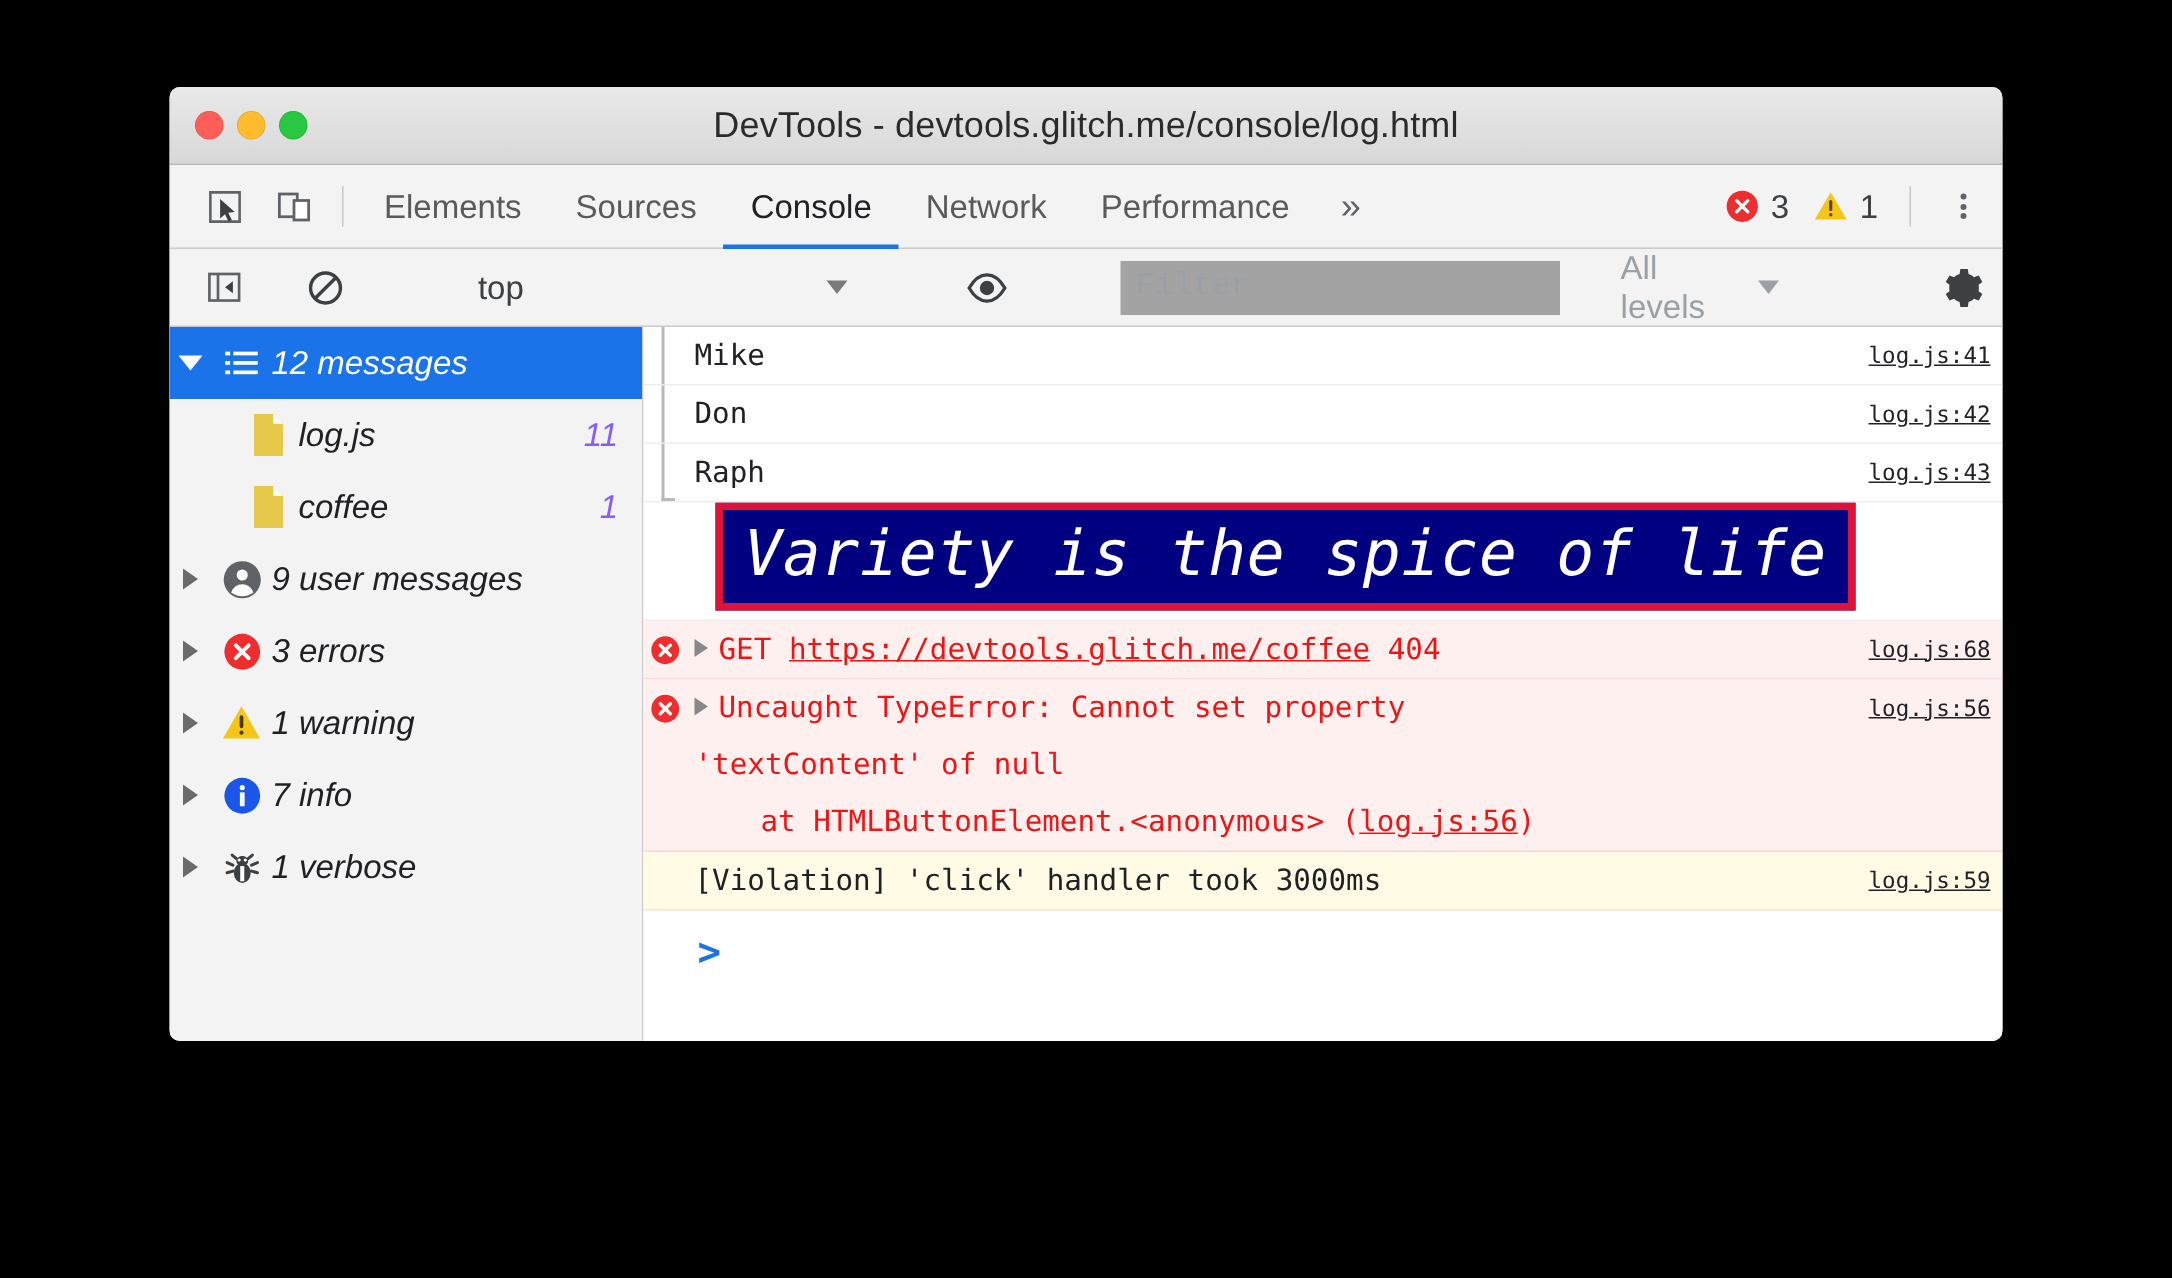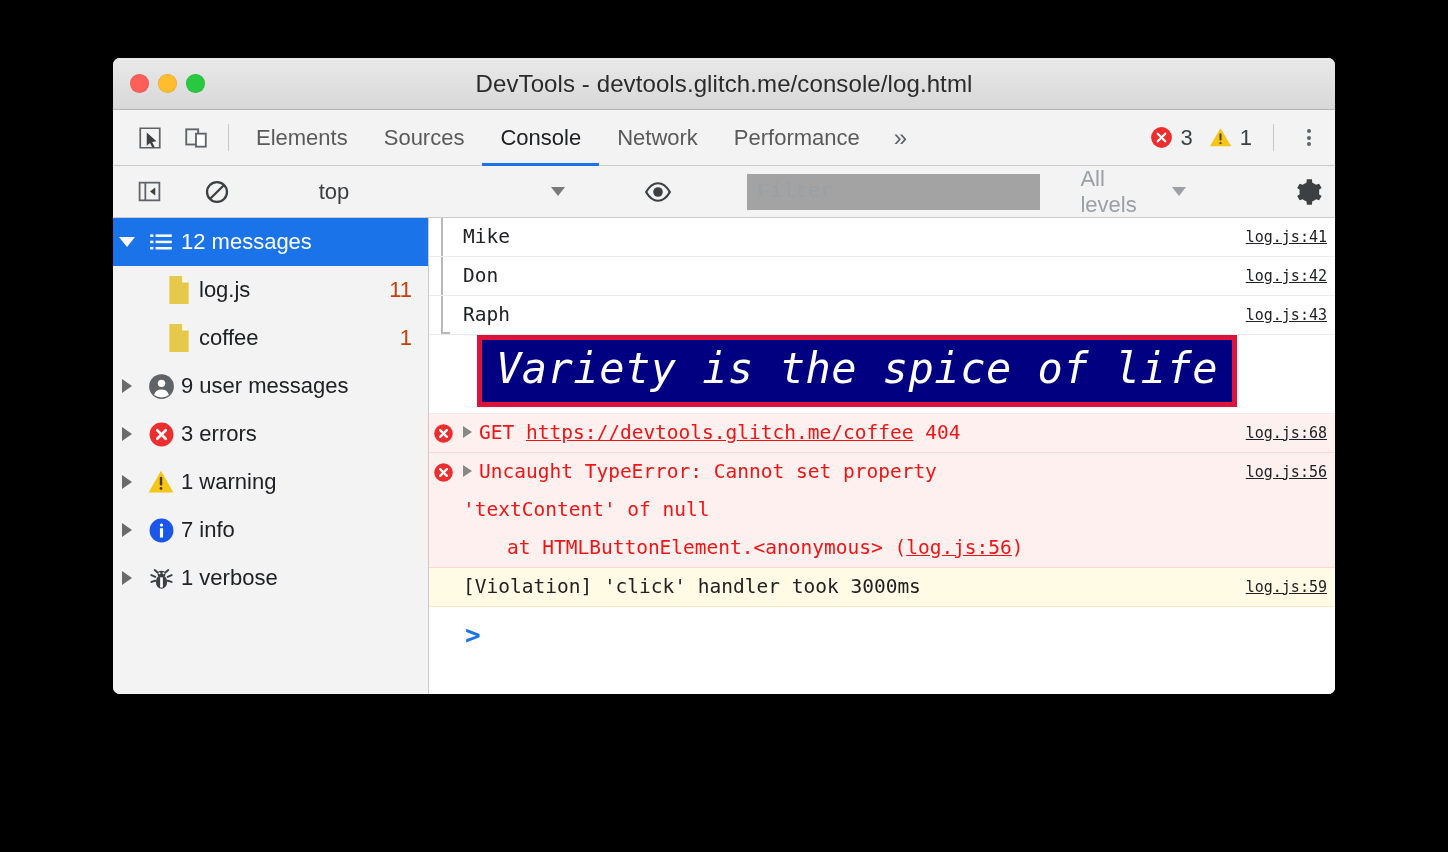--- a/index.html
+++ b/index.html
@@ -211,20 +211,21 @@
   }
 
   #sidebar {
     width: 316px;
     flex: none;
     background: #f3f3f3;
     border-right: 1px solid #cacaca;
     padding-top: 0;
     box-sizing: border-box;
     overflow: hidden;
+    font-style: italic;
   }
   .tree-row {
     height: 48px;
     display: flex;
     align-items: center;
     padding-right: 16px;
     box-sizing: border-box;
     font-size: 22px;
     color: #202124;
     cursor: pointer;
@@ -254,21 +255,21 @@
     border-bottom: none;
   }
   .tree-ico {
     width: 40px;
     flex: none;
     display: flex;
     align-items: center;
     justify-content: center;
   }
   .tree-label { flex: 1 1 auto; }
-  .tree-count { color: #c2410c; font-size: 22px; }
+  .tree-count { color: #8b5cf6; font-size: 22px; }
   .tree-row.child { padding-left: 46px; }
 
   
   #console {
     flex: 1 1 auto;
     background: #ffffff;
     display: flex;
     flex-direction: column;
     min-width: 0;
     overflow: hidden;

